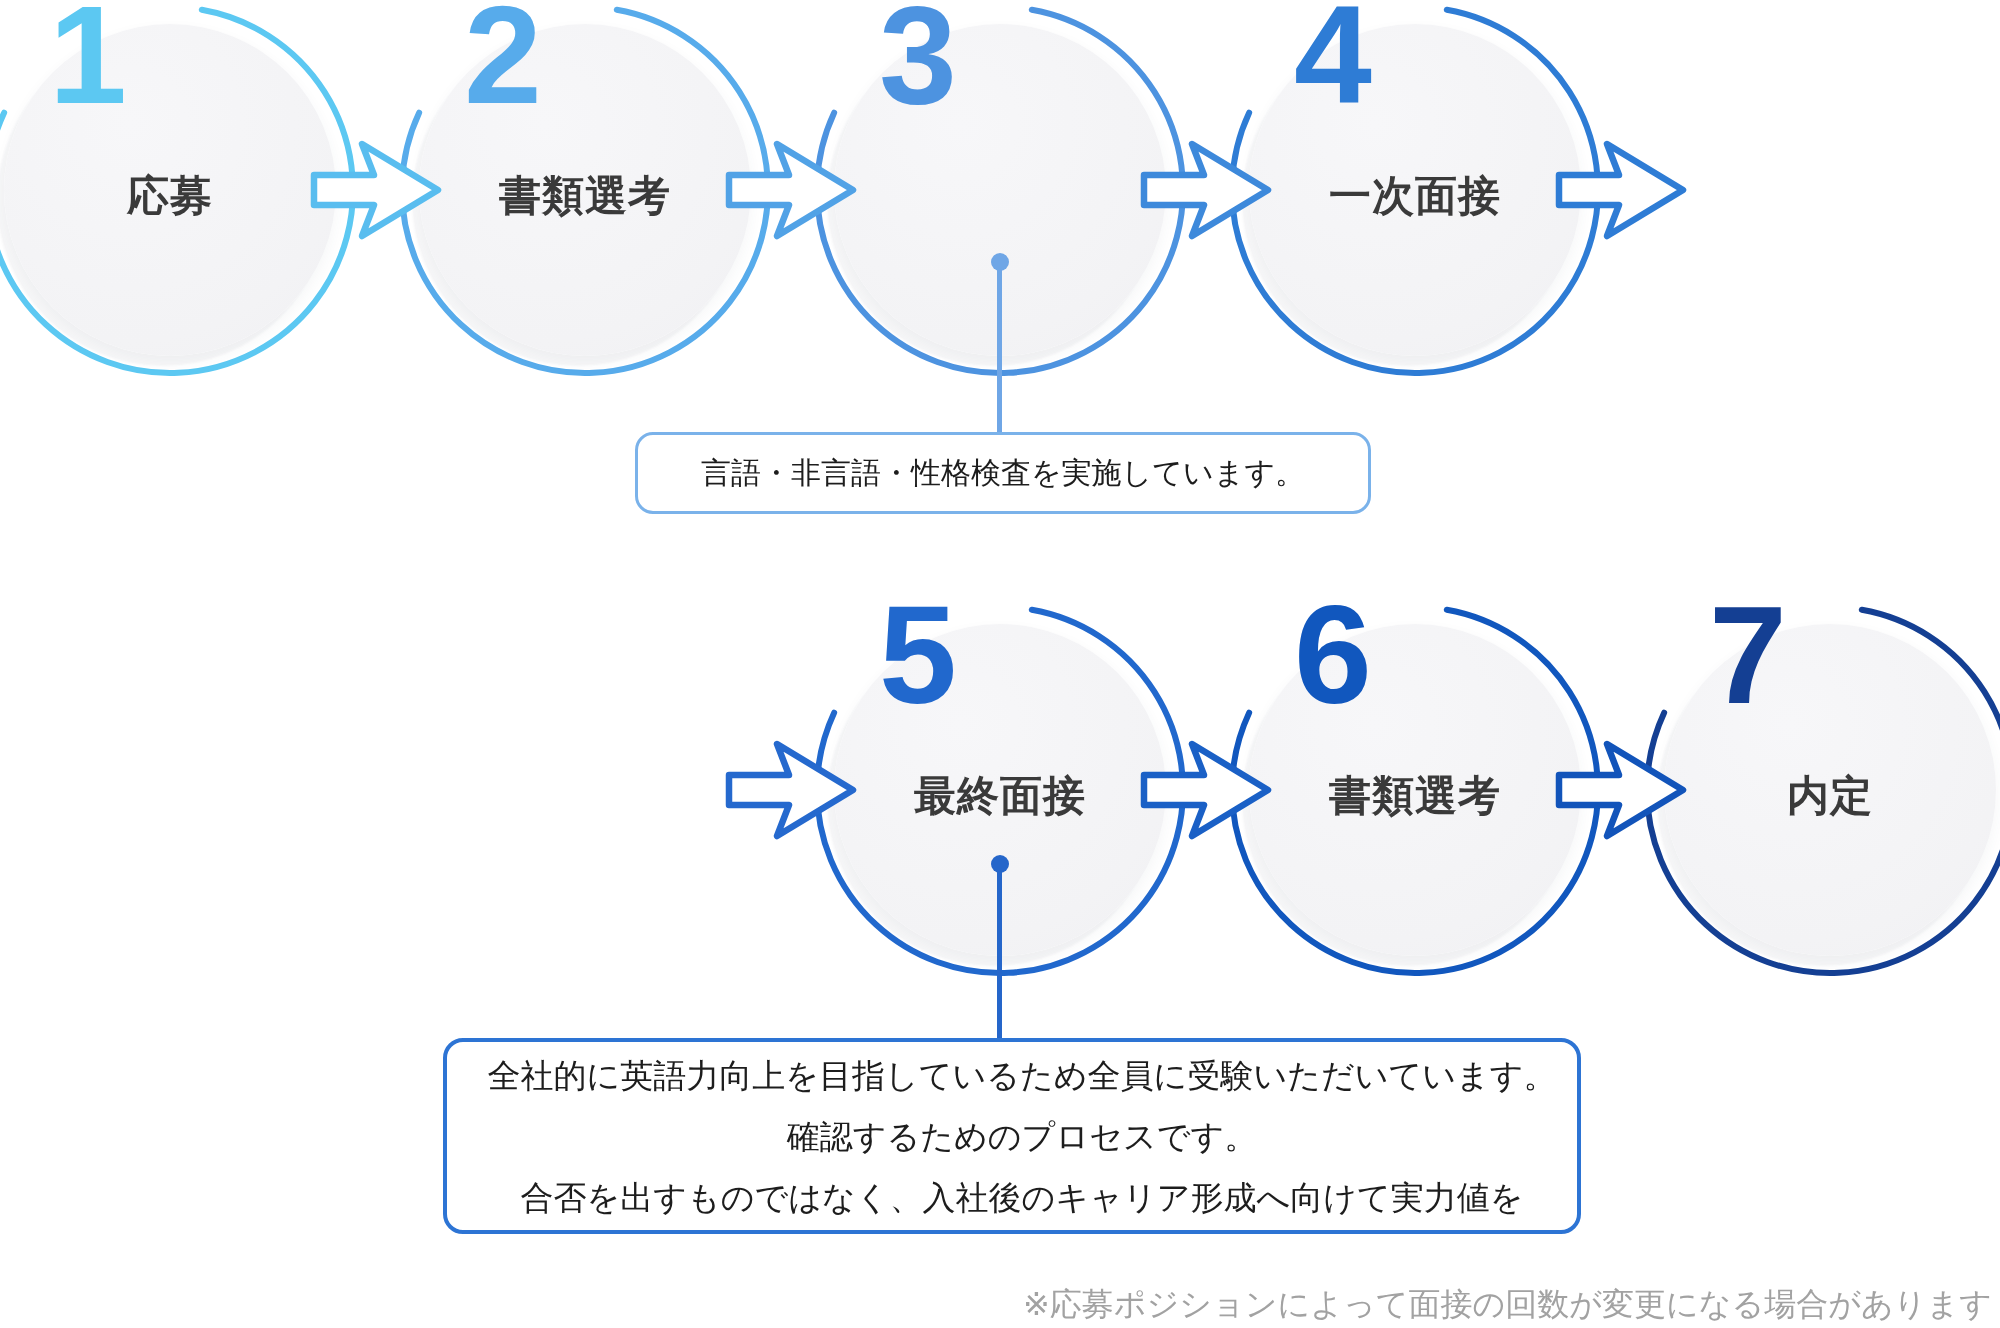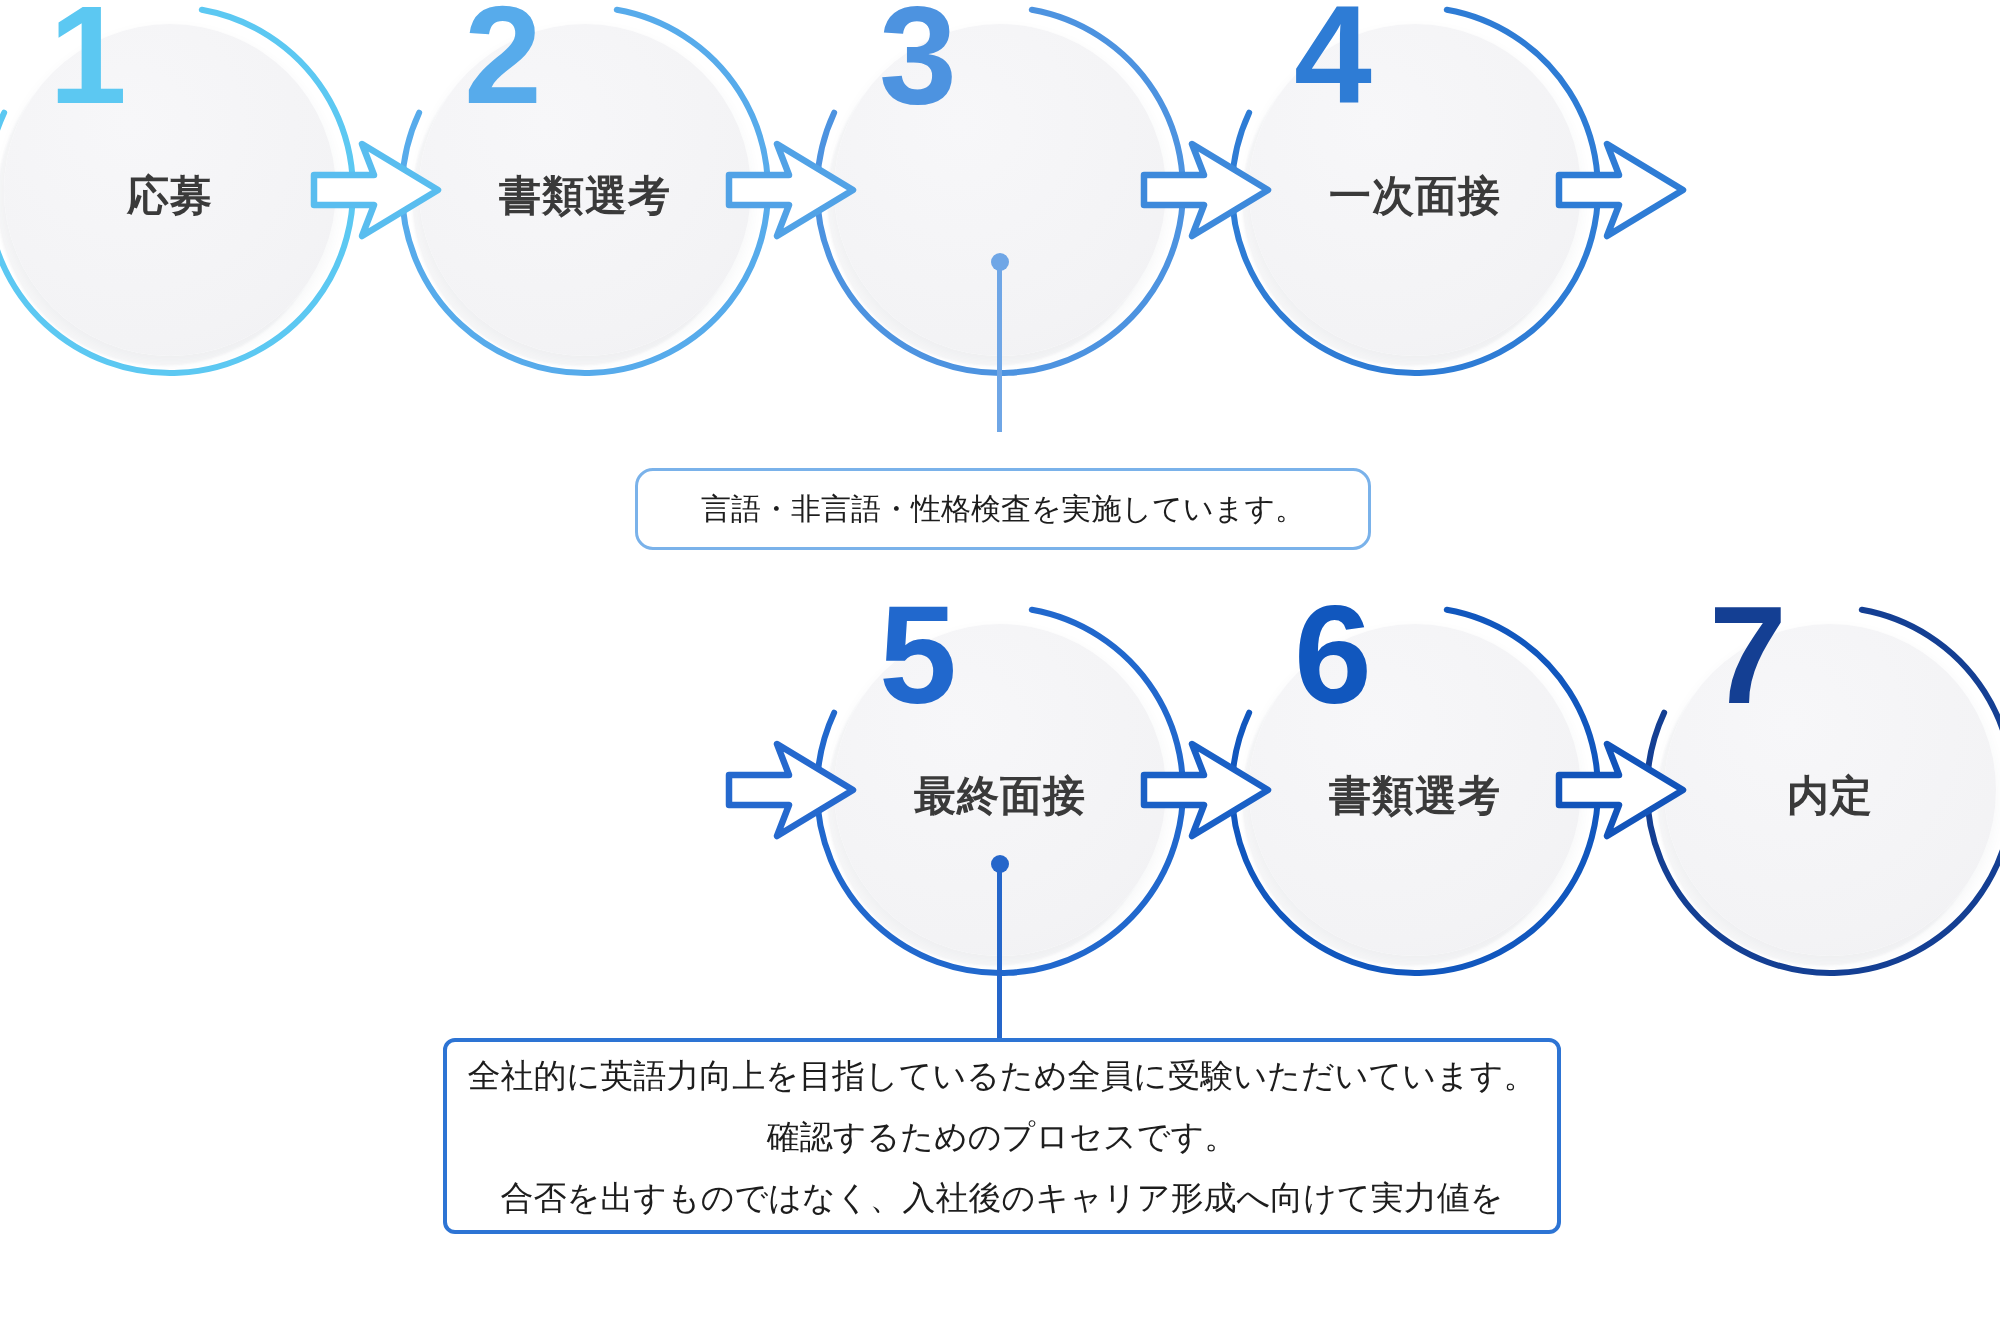--- a/index.html
+++ b/index.html
@@ -24,21 +24,21 @@
   }
   .arrow{position:absolute;width:134px;height:108px;z-index:3;}
   .connector-line{position:absolute;width:5px;z-index:2;}
   .connector-dot{position:absolute;width:18px;height:18px;border-radius:50%;z-index:2;}
   .callout{
     position:absolute;background:#ffffff;border-style:solid;z-index:4;
     display:flex;align-items:center;justify-content:center;text-align:center;
     color:#1d1d1d;
   }
   .callout.spi{left:635px;top:432px;width:730px;height:76px;border-width:3px;border-radius:18px;font-size:30px;}
-  .callout.english{left:443px;top:1038px;width:1110px;height:188px;border-width:4px;border-radius:12px;font-size:33px;line-height:61px;}
+  .callout.english{left:443px;top:1038px;width:1110px;height:188px;border-width:4px;border-radius:20px;font-size:33px;line-height:61px;padding-left:20px;}
   .footnote{position:absolute;right:8px;top:1283px;font-size:32px;z-index:1;}
 </style>
 </head>
 <body>
 
 <div id="stage">
 
   <div class="step" style="left:-20px;top:0px;">
     <svg class="arc" width="380" height="380" viewBox="0 0 380 380">
       <path d="M 221.78 9.78 A 183 183 0 1 1 24.15 112.66" fill="none" stroke-width="6" stroke-linecap="round" stroke="#5CC8F2"></path>
@@ -118,28 +118,29 @@
   </svg>
   <svg class="arrow" style="left:1140px;top:736px;" viewBox="0 0 134 108">
     <path d="M4,39 L64,39 L52,8 L128,54 L52,100 L64,69 L4,69 Z" fill="#ffffff" stroke-width="6.5" stroke-linejoin="round" stroke-linecap="round" stroke="#1A60C6"></path>
   </svg>
   <svg class="arrow" style="left:1555px;top:736px;" viewBox="0 0 134 108">
     <path d="M4,39 L64,39 L52,8 L128,54 L52,100 L64,69 L4,69 Z" fill="#ffffff" stroke-width="6.5" stroke-linejoin="round" stroke-linecap="round" stroke="#1254BA"></path>
   </svg>
 
   <div class="connector-dot" style="left: 991px; top: 253px; background: rgb(111, 166, 230);"></div>
   <div class="connector-line" style="left: 997px; top: 262px; height: 170px; background: rgb(111, 166, 230);"></div>
-  <div class="callout spi" style="border-color: rgb(122, 178, 234); margin-top: 36px;">
+  <div class="callout spi" style="border-color: rgb(122, 178, 234);">
     <span>言語・非言語・性格検査を実施しています。</span>
   </div>
 
   <div class="connector-dot" style="left: 991px; top: 855px; background: rgb(37, 102, 202);"></div>
   <div class="connector-line" style="left: 997px; top: 864px; height: 174px; background: rgb(37, 102, 202);"></div>
   <div class="callout english" style="border-color: rgb(45, 116, 212);">
     <div>
       <div>全社的に英語力向上を目指しているため全員に受験いただいています。</div>
       <div>確認するためのプロセスです。</div>
       <div>合否を出すものではなく、入社後のキャリア形成へ向けて実力値を</div>
     </div>
   </div>
 
+  <div class="footnote" style="color: rgb(162, 162, 162);">※応募ポジションによって面接の回数が変更になる場合があります</div>
 
 </div>
 
 </body></html>

